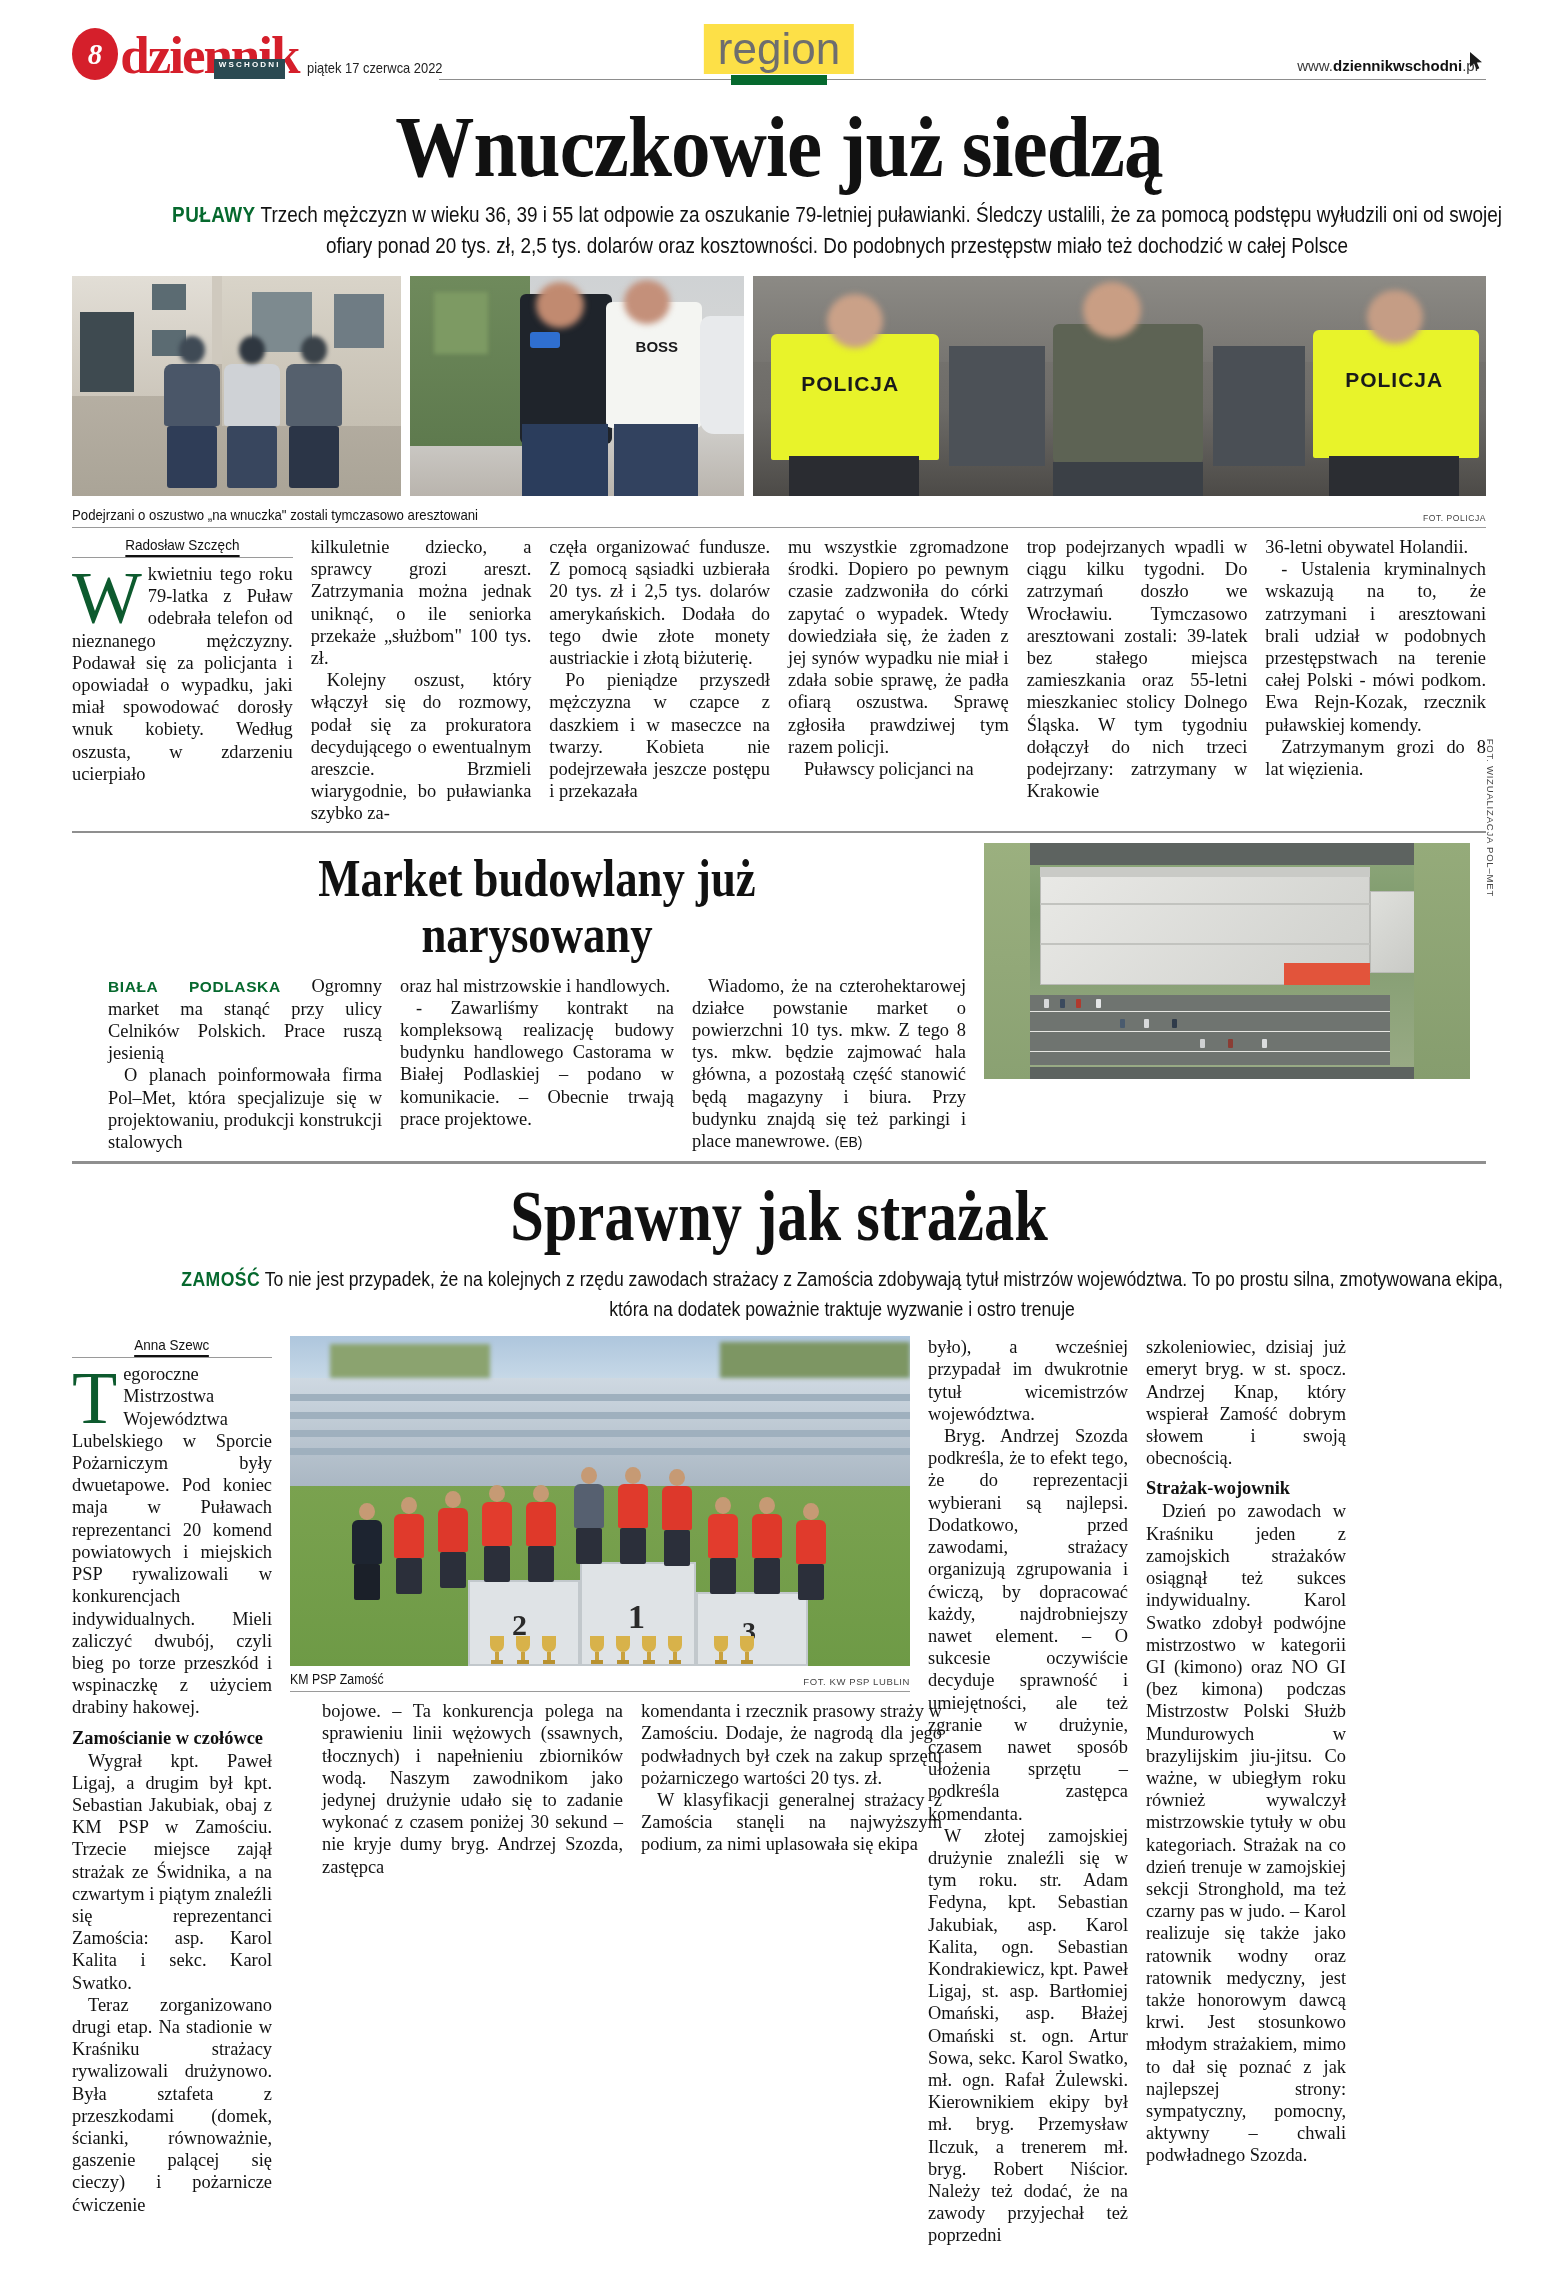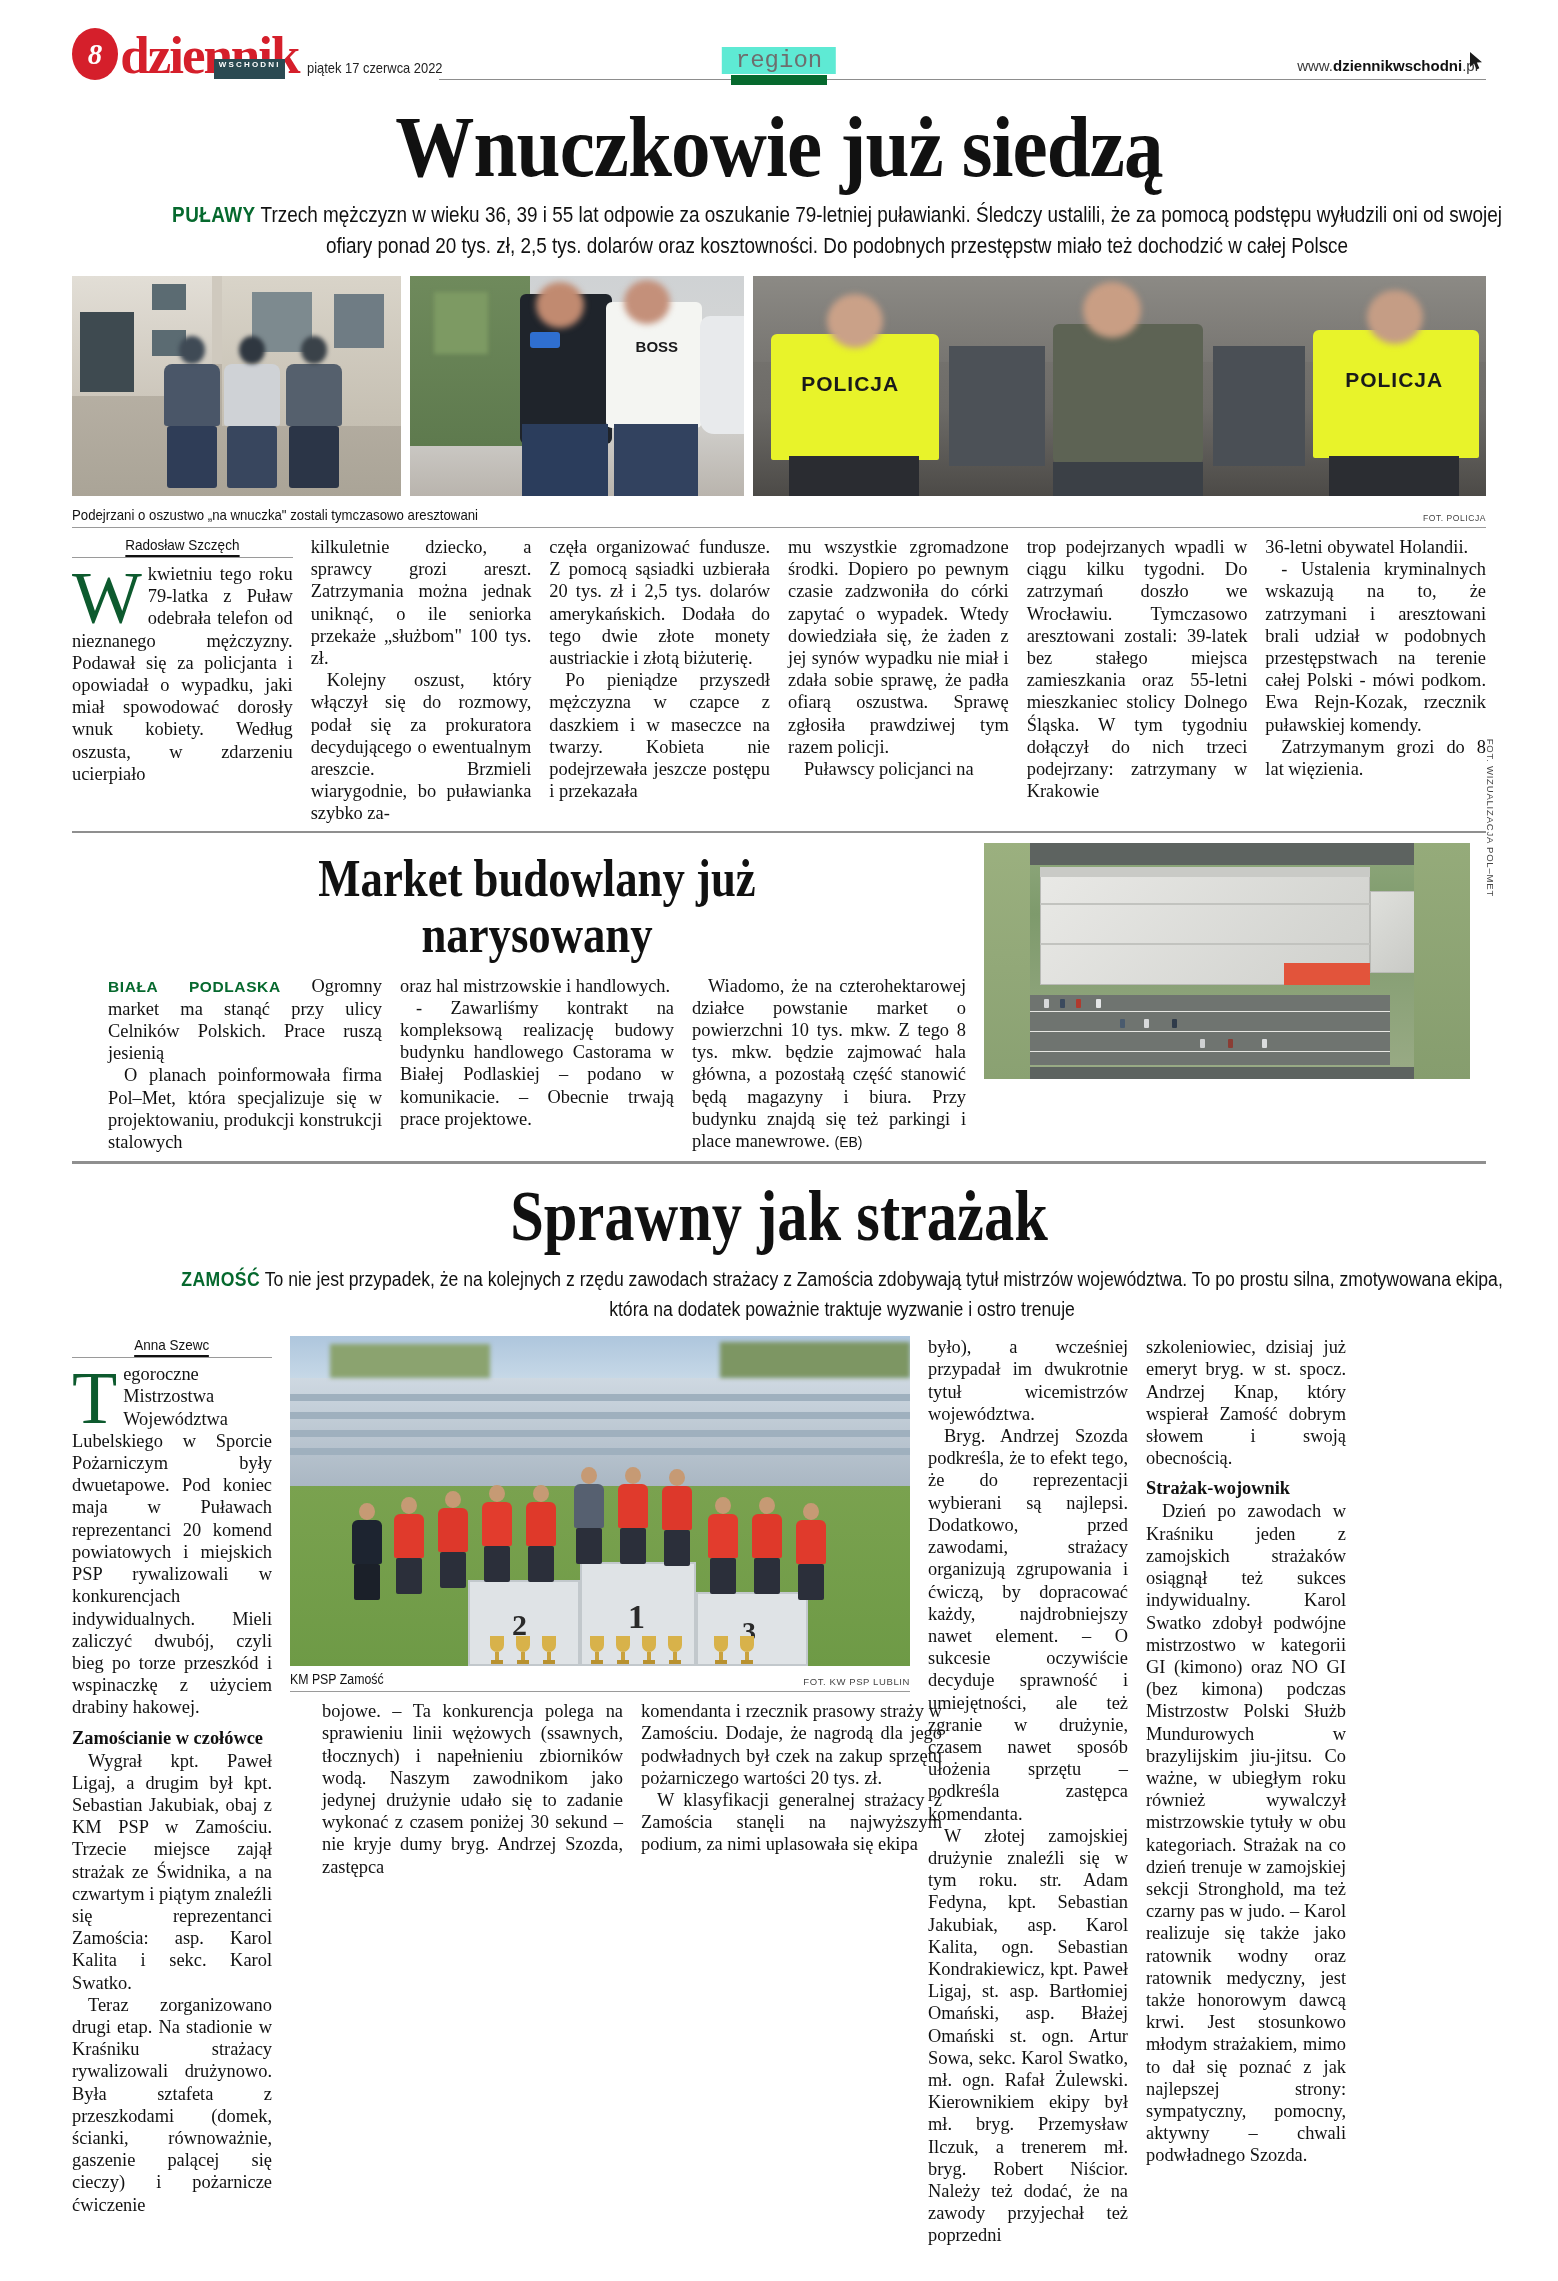--- a/index.html
+++ b/index.html
@@ -40,23 +40,23 @@
   }
   .issue-date {
     font-family:"Liberation Sans", sans-serif;
     font-size:15px; color:#222; margin-left:10px; margin-bottom:6px;
     transform:scaleX(0.86); transform-origin:left bottom; white-space:nowrap;
   }
   .mast-rule { position:absolute; left:367px; right:0; bottom:6px; height:1px; background:#8d8d8d; }
   .section-word {
     position:absolute; left:50%; transform:translateX(-50%);
     bottom:12px;
-    font-family:Liberation Mono, monospace;
-    font-size:24px; color:#6e6e6e; font-weight:300; letter-spacing:0px;
-    background:#5eead4; padding:0 14px;
+    font-family:Liberation Sans, sans-serif;
+    font-size:44px; color:#6e6e6e; font-weight:300; letter-spacing:0px;
+    background:#fde047; padding:0 14px;
   }
   .section-underline {
     position:absolute; left:50%; transform:translateX(-50%);
     bottom:1px; width:96px; height:10px; background:#06692e;
   }
   .site-url {
     position:absolute; right:2px; bottom:12px;
     font-family:"Liberation Sans", sans-serif;
     font-size:15px; color:#3a3a3a; background:#fff; padding:0 6px 0 10px;
     white-space:nowrap;

